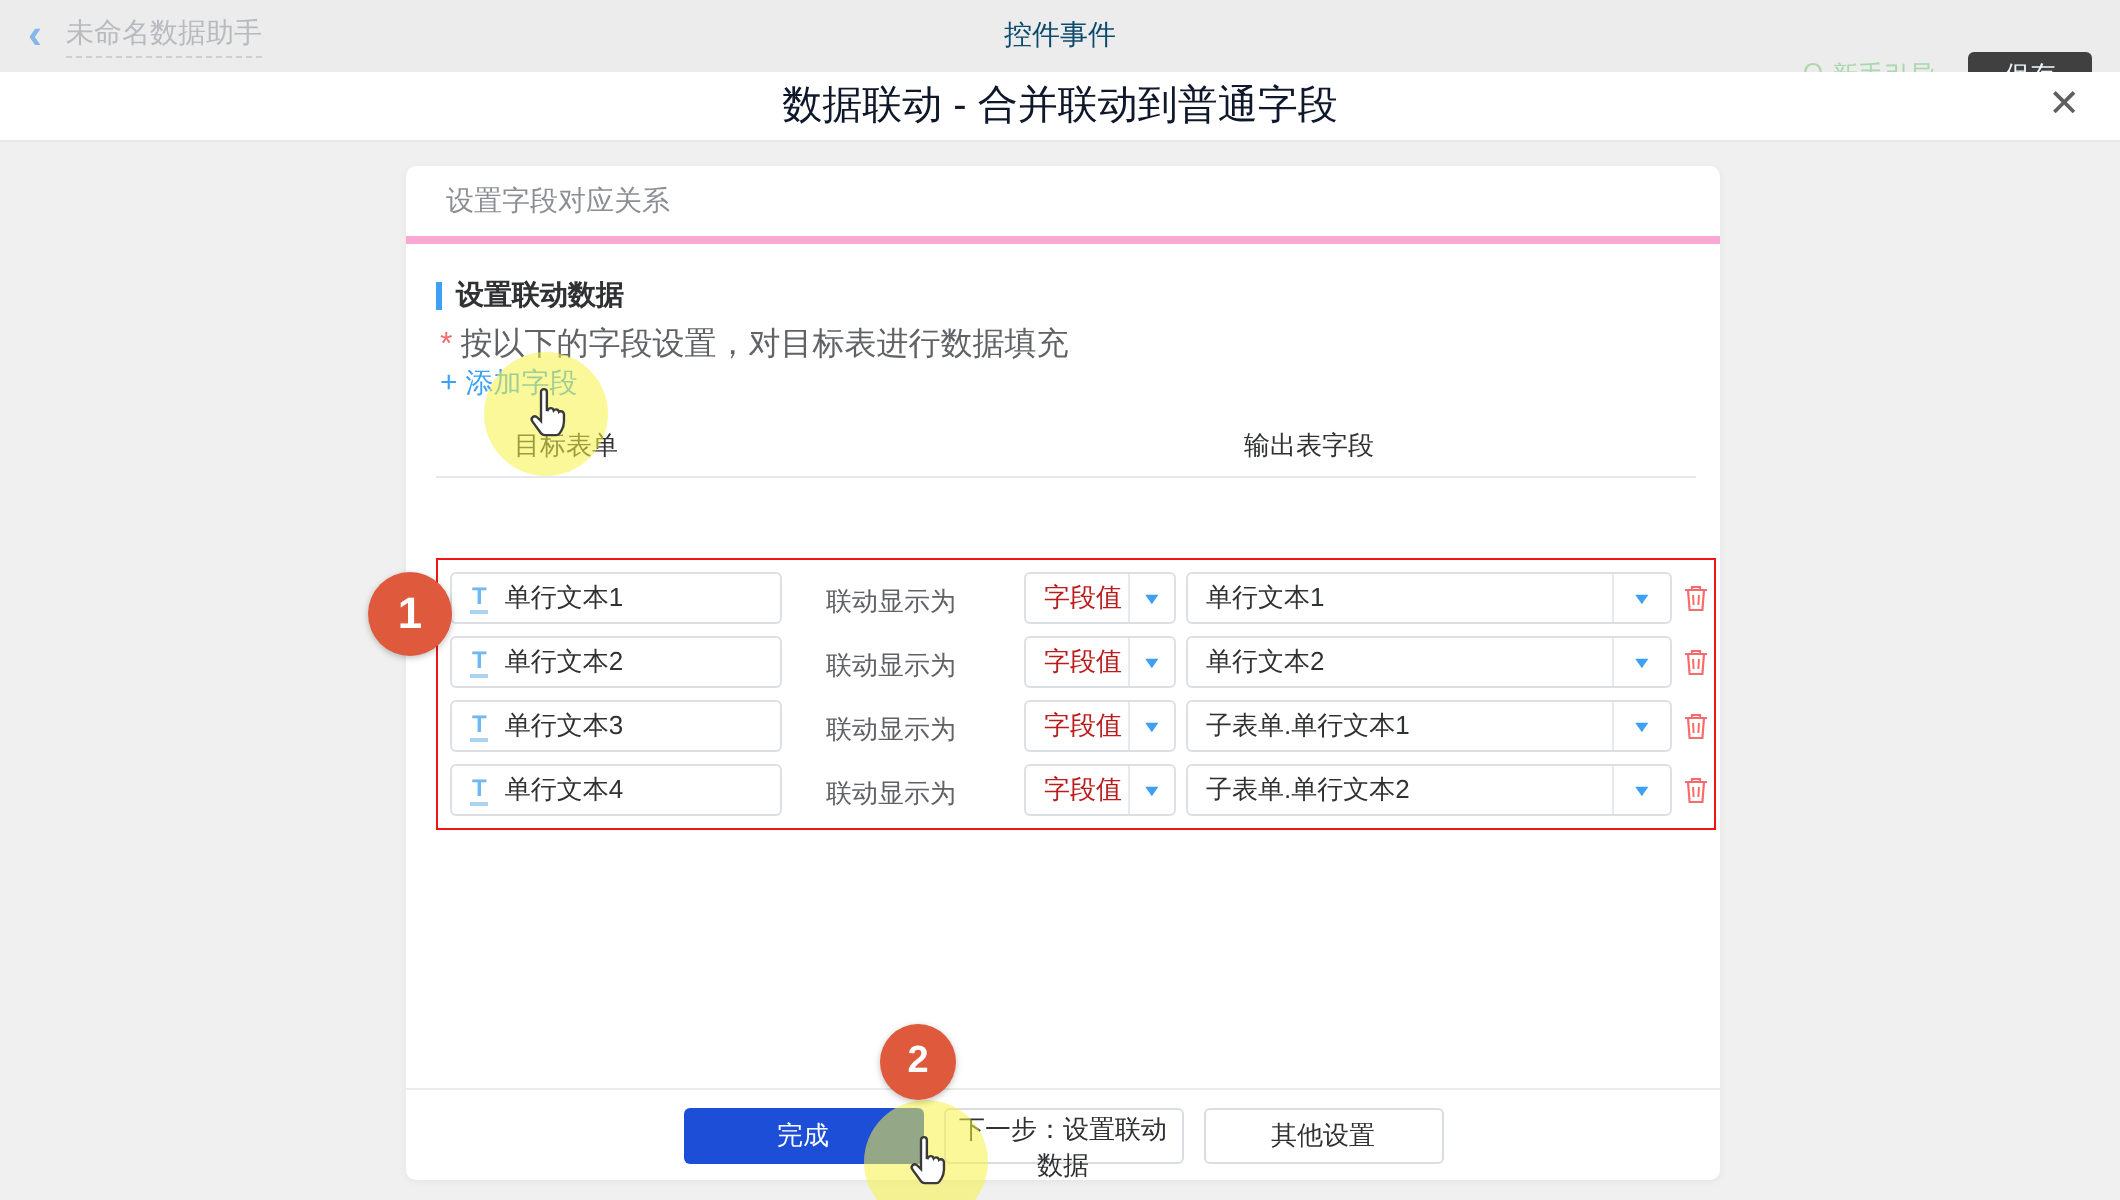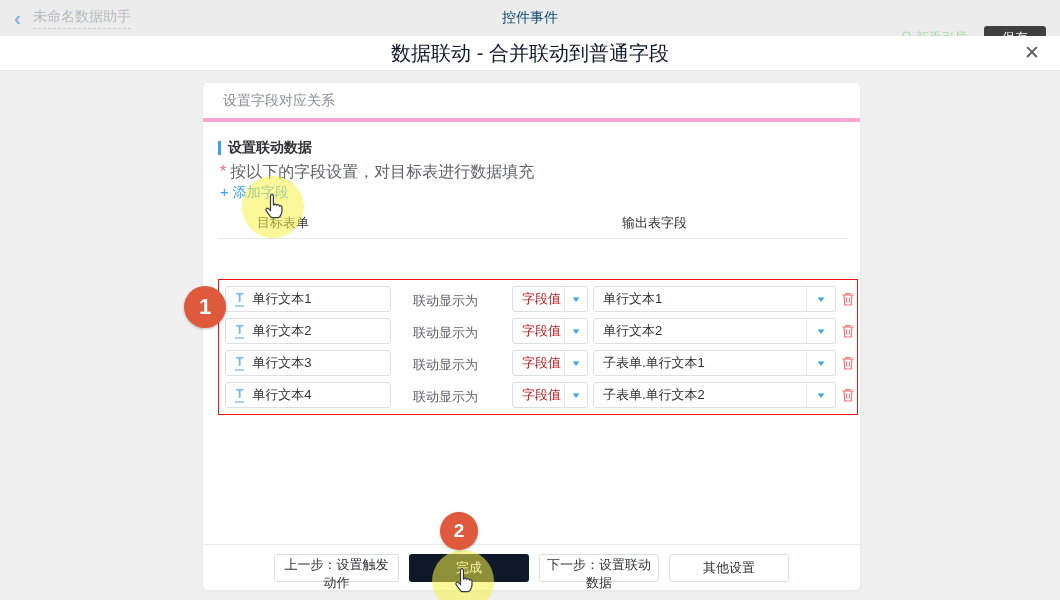--- a/index.html
+++ b/index.html
@@ -64,21 +64,21 @@
   .output-text{flex:1;padding-left:9px;font-size:13px;color:#303133;}
   .output-select .arrow-cell{width:28px;}
   .trash-btn{position:absolute;left:621px;top:5px;width:16px;height:16px;cursor:pointer;}
 
   
   .panel-footer{position:absolute;left:0;bottom:0;width:100%;height:46px;border-top:1px solid #ebebeb;
                 display:flex;align-items:center;justify-content:center;gap:10px;box-sizing:border-box;}
   .foot-btn{height:28px;background:#fff;border:1px solid #d9dce2;border-radius:3px;
             font-size:13px;color:#303133;font-family:inherit;cursor:pointer;}
   .btn-prev{width:125px;}
-  .btn-finish{width:120px;background:#0f172a;border:none;color:#ffffff;}
+  .btn-finish{width:120px;background:#1d4ed8;border:none;color:#ffffff;}
   .btn-next{width:120px;}
   .btn-other{width:120px;}
 
   
   .step-badge{position:absolute;border-radius:50%;background:#df5a3d;color:#ffffff;font-weight:bold;
               display:flex;align-items:center;justify-content:center;z-index:5;
               box-shadow:0 1px 3px rgba(0,0,0,0.25);}
   .badge-1{left:184px;top:286px;width:42px;height:42px;font-size:22px;}
   .badge-2{left:440px;top:512px;width:38px;height:38px;font-size:19px;}
   .highlight-circle{position:absolute;border-radius:50%;background:rgba(246,243,70,0.55);z-index:4;}
@@ -244,21 +244,20 @@
               <line x1="6.5" y1="6.5" x2="6.8" y2="11.5" stroke="#f56c6c" stroke-width="1"></line>
               <line x1="9.5" y1="6.5" x2="9.2" y2="11.5" stroke="#f56c6c" stroke-width="1"></line>
             </svg>
           </span>
         </div>
 
       </div>
     </div>
 
     <div class="panel-footer">
-      <button class="foot-btn btn-prev">上一步：设置触发动作</button>
       <button class="foot-btn btn-finish">完成</button>
       <button class="foot-btn btn-next">下一步：设置联动数据</button>
       <button class="foot-btn btn-other">其他设置</button>
     </div>
   </div>
 
   <div class="step-badge badge-1">1</div>
   <div class="step-badge badge-2">2</div>
 
   <div class="highlight-circle hl-1"></div>

